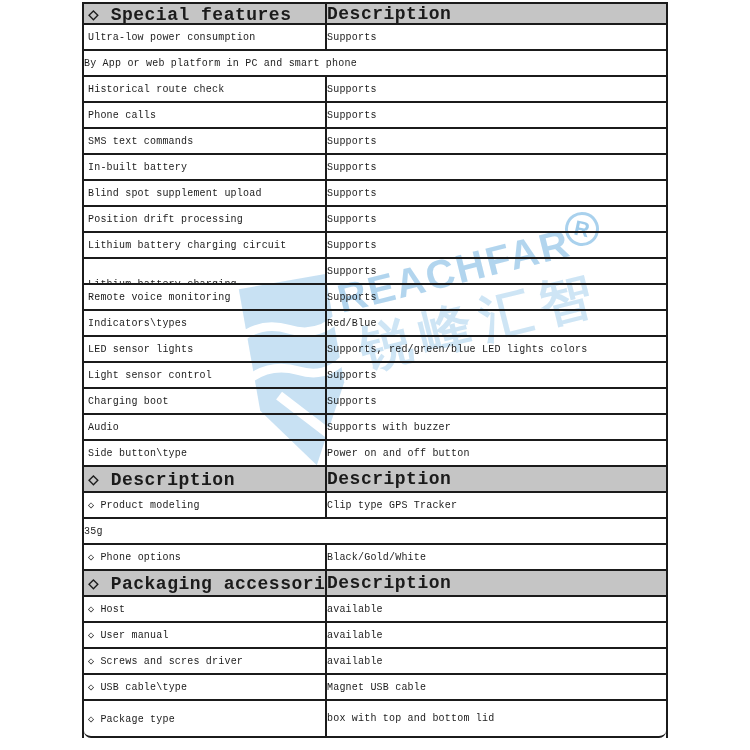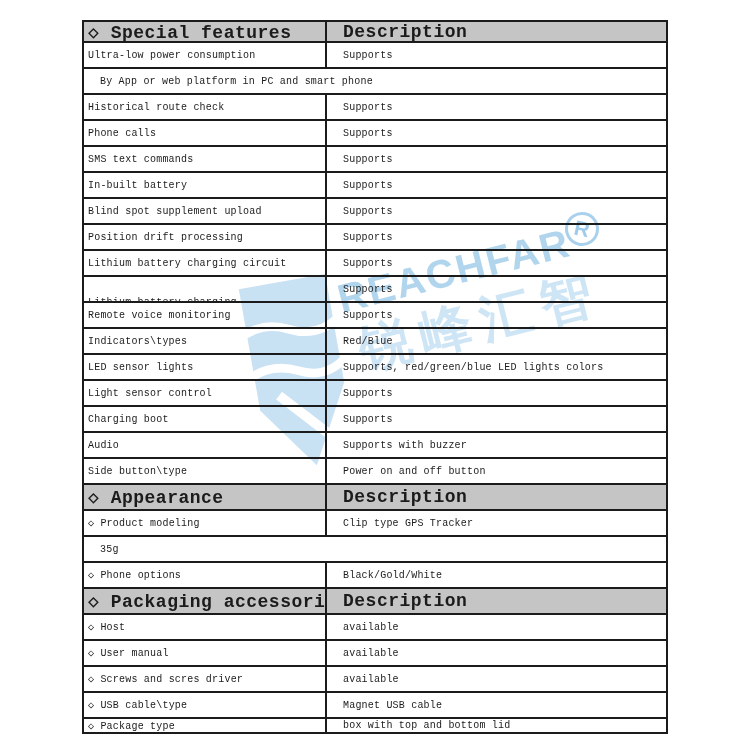--- a/index.html
+++ b/index.html
@@ -17,29 +17,29 @@
   .wm-reg { position:absolute; left:565px; top:212px; width:34px; height:34px;
             border:3px solid rgba(148,197,232,0.8); border-radius:50%;
             display:flex; align-items:center; justify-content:center;
             font-family:"Liberation Sans",sans-serif; font-size:21px; font-weight:bold;
             color:rgba(148,197,232,0.9); transform:rotate(12deg); }
   .wm-cjk { position:absolute; left:352px; top:318px; font-family:"Liberation Sans","DejaVu Sans",sans-serif;
             font-size:52px; font-weight:bold; letter-spacing:10px;
             color:rgba(158,204,236,0.5); transform:rotate(-14deg); transform-origin:left top; }
 
   
-  .spec-table { position:absolute; left:82px; top:20px; width:586px; z-index:1;
+  .spec-table { position:absolute; left:82px; top:2px; width:586px; z-index:1;
                 border:2px solid #1b1b1b; border-bottom:none; background:transparent; }
   .row { display:flex; height:26px; border-bottom:2px solid #1b1b1b; background:transparent; }
   .row.hdr { background:#c5c5c5; }
   .row.hdr1 { height:21px; }
-  .row.last { height:15px; }
+  .row.last { height:37px;border-radius:7px; }
   .cell { display:flex; align-items:center; overflow:hidden; white-space:pre; font-size:10px; letter-spacing:0.2px; }
   .c1 { width:243px; border-right:2px solid #1b1b1b; padding-left:4px; }
-  .c2 { flex:1; padding-left:16px; }
+  .c2 { flex:1; padding-left:0; }
   .hdr .cell { font-size:18px; font-weight:bold; letter-spacing:0.5px; }
   .c1.clip2 { display:block; line-height:20px; padding-top:16px; }
   .c1.clip2 .l2 { line-height:20px; }
 </style>
 </head>
 <body>
 
 <div class="page">
 
   <div class="watermark">
@@ -120,21 +120,21 @@
       </div>
       <div class="row">
         <div class="cell c1">Audio</div>
         <div class="cell c2">Supports with buzzer</div>
       </div>
       <div class="row">
         <div class="cell c1">Side button\type</div>
         <div class="cell c2">Power on and off button</div>
       </div>
       <div class="row hdr">
-        <div class="cell c1">◇ Appearance</div>
+        <div class="cell c1">◇ Description</div>
         <div class="cell c2">Description</div>
       </div>
       <div class="row">
         <div class="cell c1">◇ Product modeling</div>
         <div class="cell c2">Clip type GPS Tracker</div>
       </div>
       <div class="row">
         <div class="cell c2">35g</div>
       </div>
       <div class="row">

